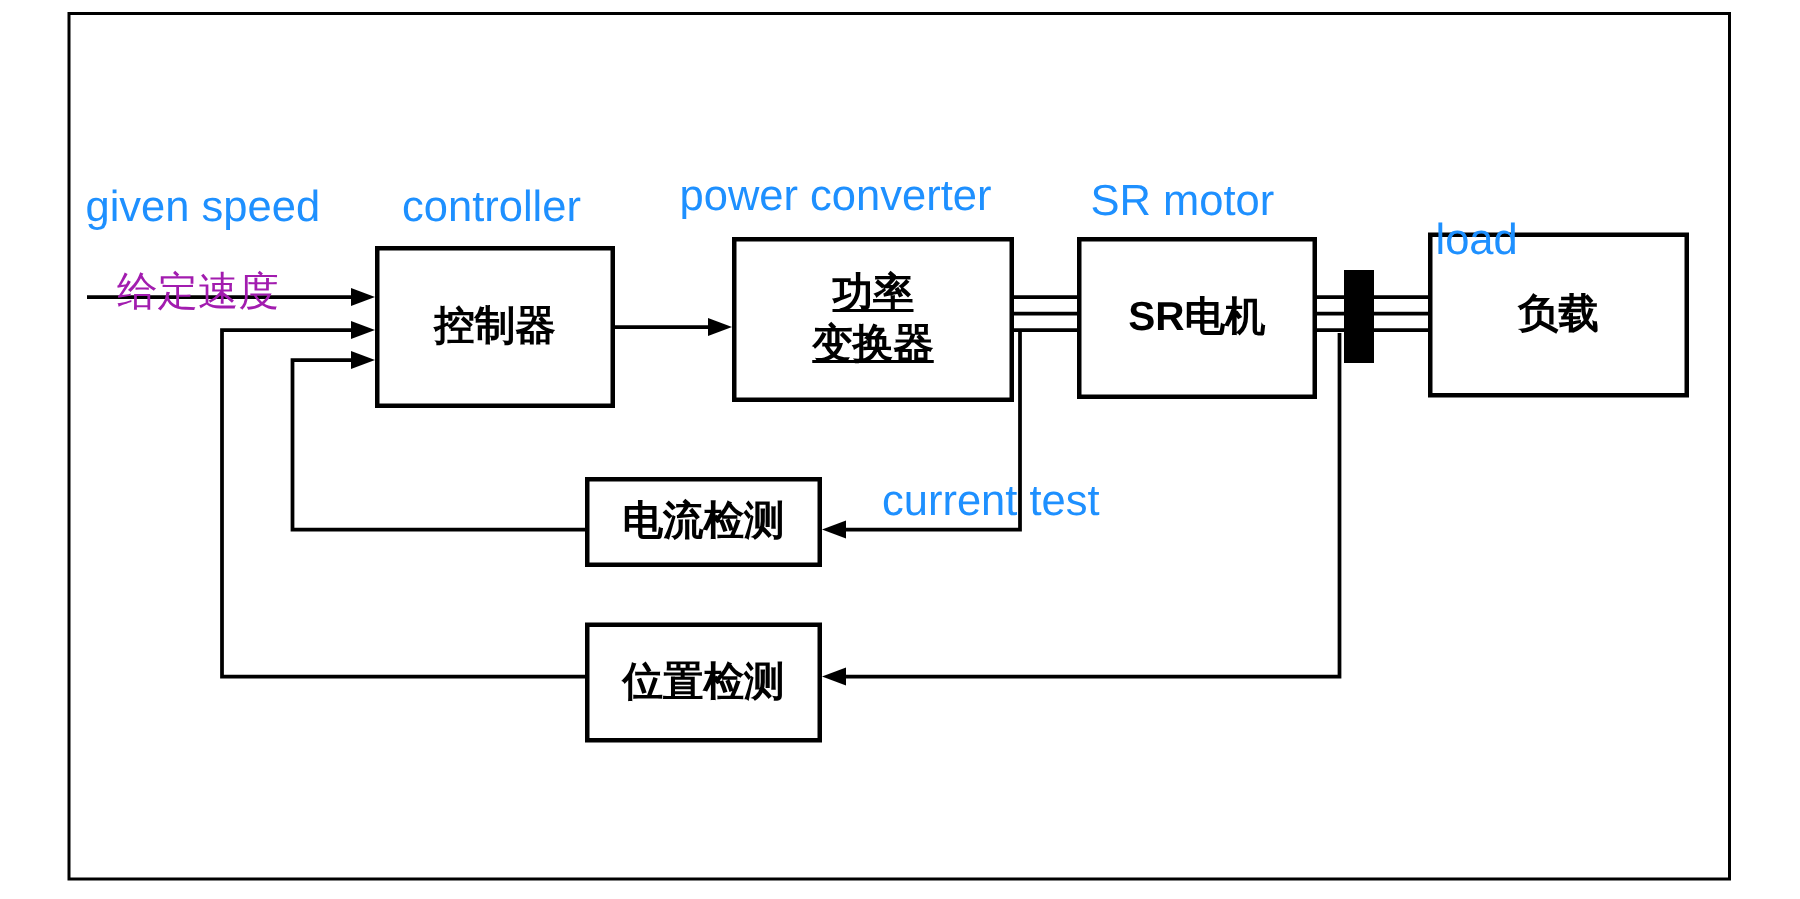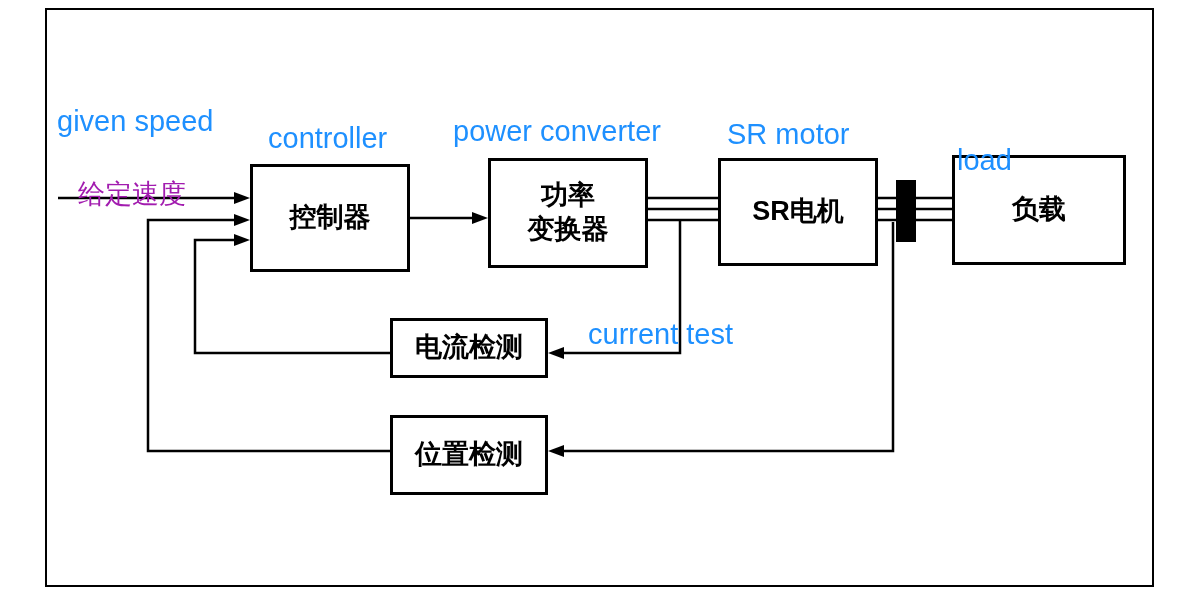--- a/index.html
+++ b/index.html
@@ -37,34 +37,34 @@
     align-items: center;
     justify-content: center;
     font-size: 27px;
     font-weight: 600;
     color: #000000;
     line-height: 1.25;
     text-align: center;
     z-index: 2;
   }
   .blk-controller   { left: 250px; top: 164px; width: 160px; height: 108px; }
-  .blk-power        { left: 488px; top: 158px; width: 160px; height: 110px; }
+  .blk-power        { left: 488px; top: 158px; width: 188px; height: 110px; text-decoration: underline; }
   .blk-srmotor      { left: 718px; top: 158px; width: 160px; height: 108px; }
   .blk-load         { left: 952px; top: 155px; width: 174px; height: 110px; }
   .blk-current      { left: 390px; top: 318px; width: 158px; height: 60px; }
   .blk-position     { left: 390px; top: 415px; width: 158px; height: 80px; }
   .en-label {
     position: absolute;
     color: var(--accent);
     font-size: 29px;
     font-weight: 400;
     white-space: nowrap;
     z-index: 3;
   }
-  .lbl-given-speed-en { left: 57px;  top: 105px; }
+  .lbl-given-speed-en { left: 57px;  top: 122px; }
   .lbl-controller     { left: 268px; top: 122px; }
   .lbl-power          { left: 453px; top: 115px; }
   .lbl-srmotor        { left: 727px; top: 118px; }
   .lbl-load           { left: 957px; top: 120px; margin-top: 24px; }
   .lbl-current        { left: 560px; top: 318px; margin-left: 28px; }
   .lbl-position       { left: 563px; top: 493px; }
   .zh-label {
     position: absolute;
     color: #a21caf;
     font-size: 27px;

